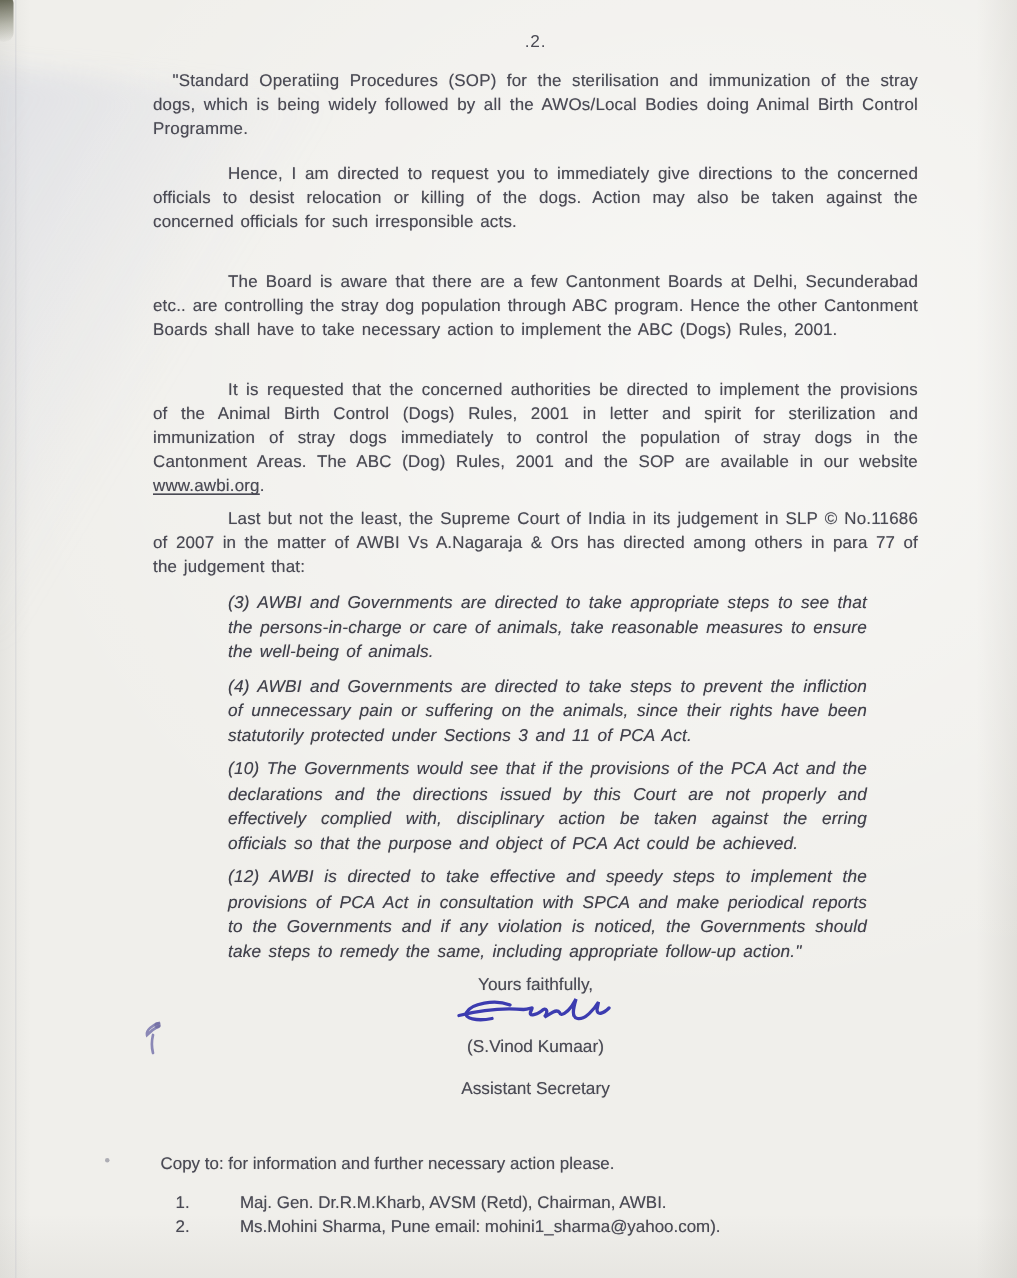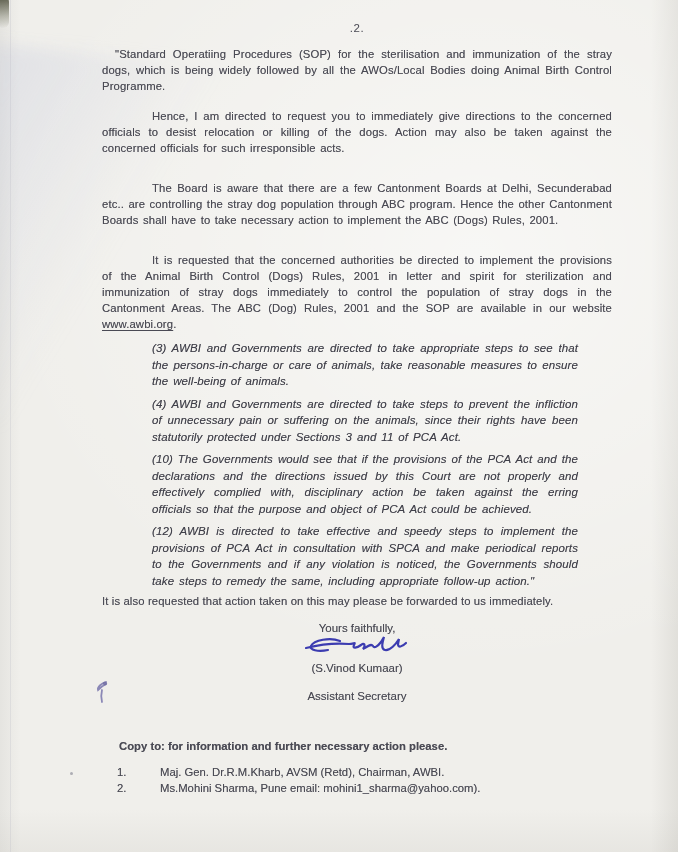--- a/index.html
+++ b/index.html
@@ -27,22 +27,22 @@
     font-style:italic;text-align:justify;letter-spacing:.1px;word-spacing:1.6px;
     color:#40404a;text-shadow:0 0 .5px rgba(64,64,74,.5);
   }
   .quote.tight{margin-top:6px;}
   .closing{margin-top:4px;font-size:11.3px;line-height:16px;letter-spacing:.12px;
     text-shadow:0 0 .5px rgba(74,74,84,.55);}
   .sigblock{margin-top:6px;text-align:center;font-size:11.5px;line-height:16px;
     text-shadow:0 0 .5px rgba(74,74,84,.5);}
   .sigblock .scribble{display:inline-block;margin:-2px 2px -4px 0;}
   .signame{margin-top:-4px;} .sigtitle{margin-top:12px;}
-  .copyline{margin:34px 0 0 17px;font-size:11.3px;line-height:16px;
-    text-shadow:0 0 .5px rgba(74,74,84,.55);font-weight:bold;}
+  .copyline{margin:34px 0 0 5px;font-size:11.3px;line-height:16px;
+    text-shadow:0 0 .5px rgba(74,74,84,.55);}
   .recipients{margin:10px 0 0 15px;font-size:11.3px;line-height:16px;
     text-shadow:0 0 .5px rgba(74,74,84,.55);}
   .recipient-row{display:flex;}
   .recipient-row .num{width:43px;flex:none;}
   .weblink{text-decoration:underline;text-underline-offset:2px;}
   
   .corner-mark{position:absolute;left:0;top:-2px;width:9px;height:30px;
     background:linear-gradient(175deg, rgba(70,72,52,.85), rgba(110,112,90,.4) 60%, rgba(110,112,90,0));
     border-radius:0 4px 6px 2px;filter:blur(.4px);}
   .fold-shadow{position:absolute;left:-30px;top:55px;width:250px;height:380px;
@@ -77,27 +77,27 @@
     <div class="pagenum">.2.</div>
 
     <p class="para first">"Standard Operatiing Procedures (SOP) for the sterilisation and immunization of the stray dogs, which is being widely followed by all the AWOs/Local Bodies doing Animal Birth Control Programme.</p>
 
     <p class="para mt14">Hence, I am directed to request you to immediately give directions to the concerned officials to desist relocation or killing of the dogs. Action may also be taken against the concerned officials for such irresponsible acts.</p>
 
     <p class="para mt8">The Board is aware that there are a few Cantonment Boards at Delhi, Secunderabad etc.. are controlling the stray dog population through ABC program. Hence the other Cantonment Boards shall have to take necessary action to implement the ABC (Dogs) Rules, 2001.</p>
 
     <p class="para mt8"><span>It is requested that the concerned authorities be directed to implement the provisions of the Animal Birth Control (Dogs) Rules, 2001 in letter and spirit for sterilization and immunization of stray dogs immediately to control the population of stray dogs in the Cantonment Areas. The ABC (Dog) Rules, 2001 and the SOP are available in our website </span><span class="weblink">www.awbi.org</span><span>.</span></p>
 
+    <p class="para mt6">Last but not the least, the Supreme Court of India in its judgement in SLP © No.11686 of 2007 in the matter of AWBI Vs A.Nagaraja &amp; Ors has directed among others in para 77 of the judgement that:</p>
 
     <p class="quote">(3) AWBI and Governments are directed to take appropriate steps to see that the persons-in-charge or care of animals, take reasonable measures to ensure the well-being of animals.</p>
     <p class="quote tight">(4) AWBI and Governments are directed to take steps to prevent the infliction of unnecessary pain or suffering on the animals, since their rights have been statutorily protected under Sections 3 and 11 of PCA Act.</p>
     <p class="quote tight">(10) The Governments would see that if the provisions of the PCA Act and the declarations and the directions issued by this Court are not properly and effectively complied with, disciplinary action be taken against the erring officials so that the purpose and object of PCA Act could be achieved.</p>
     <p class="quote tight">(12) AWBI is directed to take effective and speedy steps to implement the provisions of PCA Act in consultation with SPCA and make periodical reports to the Governments and if any violation is noticed, the Governments should take steps to remedy the same, including appropriate follow-up action."</p>
 
-    <p class="closing">It is also requested that action taken on this may please be forwarded to us immediately.</p>
 
     <div class="sigblock">
       <div>Yours faithfully,</div>
       <span class="scribble">
         <svg width="104" height="26" viewBox="0 0 104 26">
           <path d="M36 7 C26 3 10 6 7 12 C5 16 14 18 24 16" stroke="#3c3cb0" stroke-width="2.2" fill="none" stroke-linecap="round"></path>
           <path d="M2 14 C18 10 34 9 45 10 C50 10 52 7 50 11 C48 15 53 14 57 11 C60 8 62 11 59 15 C63 13 67 9 69 12 C70 15 74 12 77 8 L80 3 C78 10 77 15 81 16 C86 17 92 10 95 5 L94 10 C94 14 98 13 102 9" stroke="#3c3cb0" stroke-width="2.2" fill="none" stroke-linecap="round"></path>
         </svg>
       </span>
       <div class="signame">(S.Vinod Kumaar)</div>

